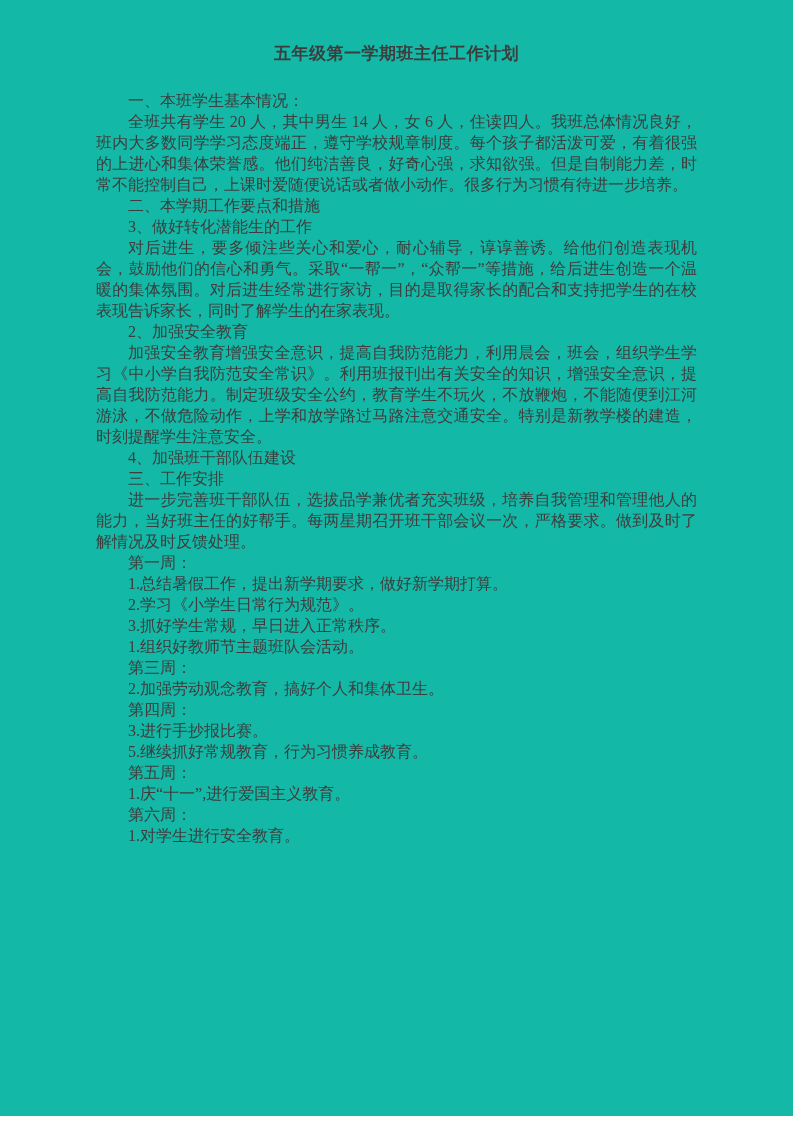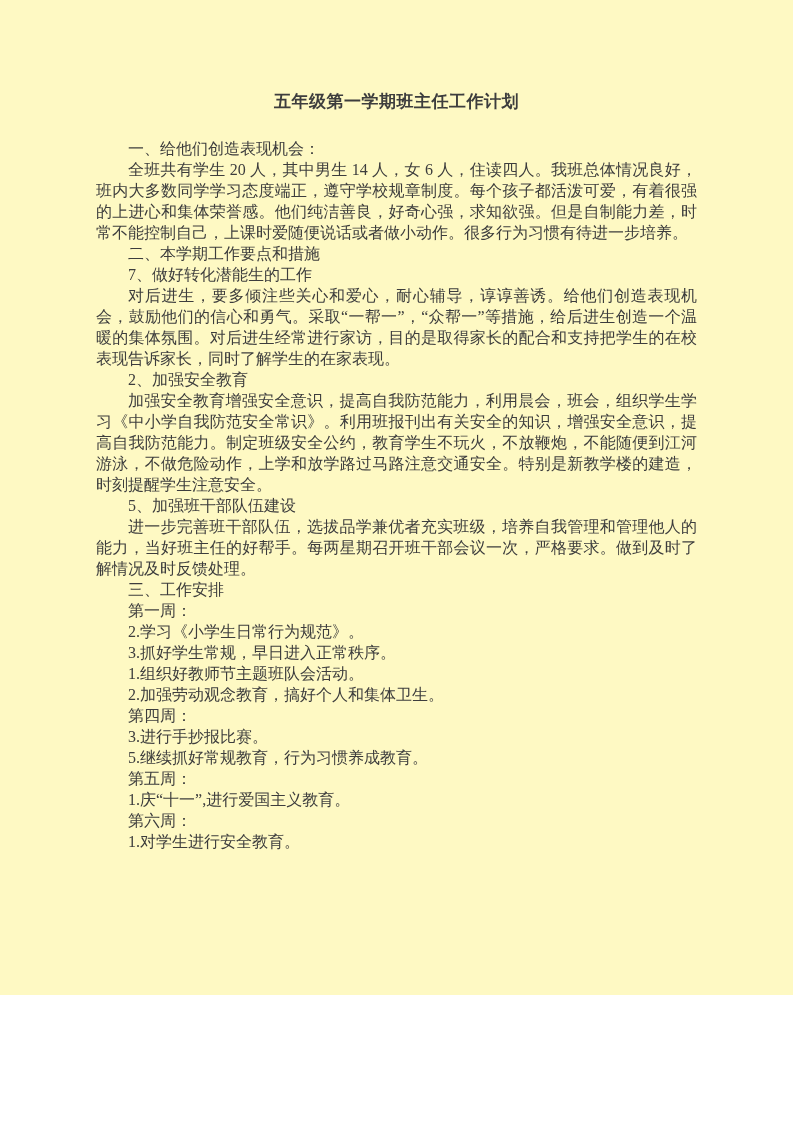--- a/index.html
+++ b/index.html
@@ -3,25 +3,25 @@
 <meta charset="utf-8">
 <style>
   html, body {
     margin: 0;
     padding: 0;
     background: #ffffff;
   }
   .page {
     position: relative;
     width: 793px;
-    height: 995px;
+    height: 1116px;
     margin: 0 auto;
-    background: #fef9c3;
+    background: #14b8a6;
     box-sizing: border-box;
-    padding: 88px 96px 0 96px;
+    padding: 40px 96px 0 96px;
     font-family: "Liberation Serif", "DejaVu Serif", serif;
     color: #3d3d3d;
     overflow: hidden;
   }
   .doc-title {
     margin: 0 0 22px 0;
     font-size: 17px;
     font-weight: bold;
     line-height: 28px;
     text-align: center;
@@ -35,34 +35,36 @@
     text-align: justify;
     word-break: break-all;
   }
 </style>
 </head>
 <body>
 
 <div class="page">
   <h1 class="doc-title">五年级第一学期班主任工作计划</h1>
   <div class="doc-body">
-      <p>一、给他们创造表现机会：</p>
+      <p>一、本班学生基本情况：</p>
       <p>全班共有学生 20 人，其中男生 14 人，女 6 人，住读四人。我班总体情况良好，班内大多数同学学习态度端正，遵守学校规章制度。每个孩子都活泼可爱，有着很强的上进心和集体荣誉感。他们纯洁善良，好奇心强，求知欲强。但是自制能力差，时常不能控制自己，上课时爱随便说话或者做小动作。很多行为习惯有待进一步培养。</p>
       <p>二、本学期工作要点和措施</p>
-      <p>7、做好转化潜能生的工作</p>
+      <p>3、做好转化潜能生的工作</p>
       <p>对后进生，要多倾注些关心和爱心，耐心辅导，谆谆善诱。给他们创造表现机会，鼓励他们的信心和勇气。采取“一帮一”，“众帮一”等措施，给后进生创造一个温暖的集体氛围。对后进生经常进行家访，目的是取得家长的配合和支持把学生的在校表现告诉家长，同时了解学生的在家表现。</p>
       <p>2、加强安全教育</p>
       <p>加强安全教育增强安全意识，提高自我防范能力，利用晨会，班会，组织学生学习《中小学自我防范安全常识》。利用班报刊出有关安全的知识，增强安全意识，提高自我防范能力。制定班级安全公约，教育学生不玩火，不放鞭炮，不能随便到江河游泳，不做危险动作，上学和放学路过马路注意交通安全。特别是新教学楼的建造，时刻提醒学生注意安全。</p>
-      <p>5、加强班干部队伍建设</p>
+      <p>4、加强班干部队伍建设</p>
+      <p>三、工作安排</p>
       <p>进一步完善班干部队伍，选拔品学兼优者充实班级，培养自我管理和管理他人的能力，当好班主任的好帮手。每两星期召开班干部会议一次，严格要求。做到及时了解情况及时反馈处理。</p>
-      <p>三、工作安排</p>
       <p>第一周：</p>
+      <p>1.总结暑假工作，提出新学期要求，做好新学期打算。</p>
       <p>2.学习《小学生日常行为规范》。</p>
       <p>3.抓好学生常规，早日进入正常秩序。</p>
       <p>1.组织好教师节主题班队会活动。</p>
+      <p>第三周：</p>
       <p>2.加强劳动观念教育，搞好个人和集体卫生。</p>
       <p>第四周：</p>
       <p>3.进行手抄报比赛。</p>
       <p>5.继续抓好常规教育，行为习惯养成教育。</p>
       <p>第五周：</p>
       <p>1.庆“十一”,进行爱国主义教育。</p>
       <p>第六周：</p>
       <p>1.对学生进行安全教育。</p>
     </div>
 </div>

